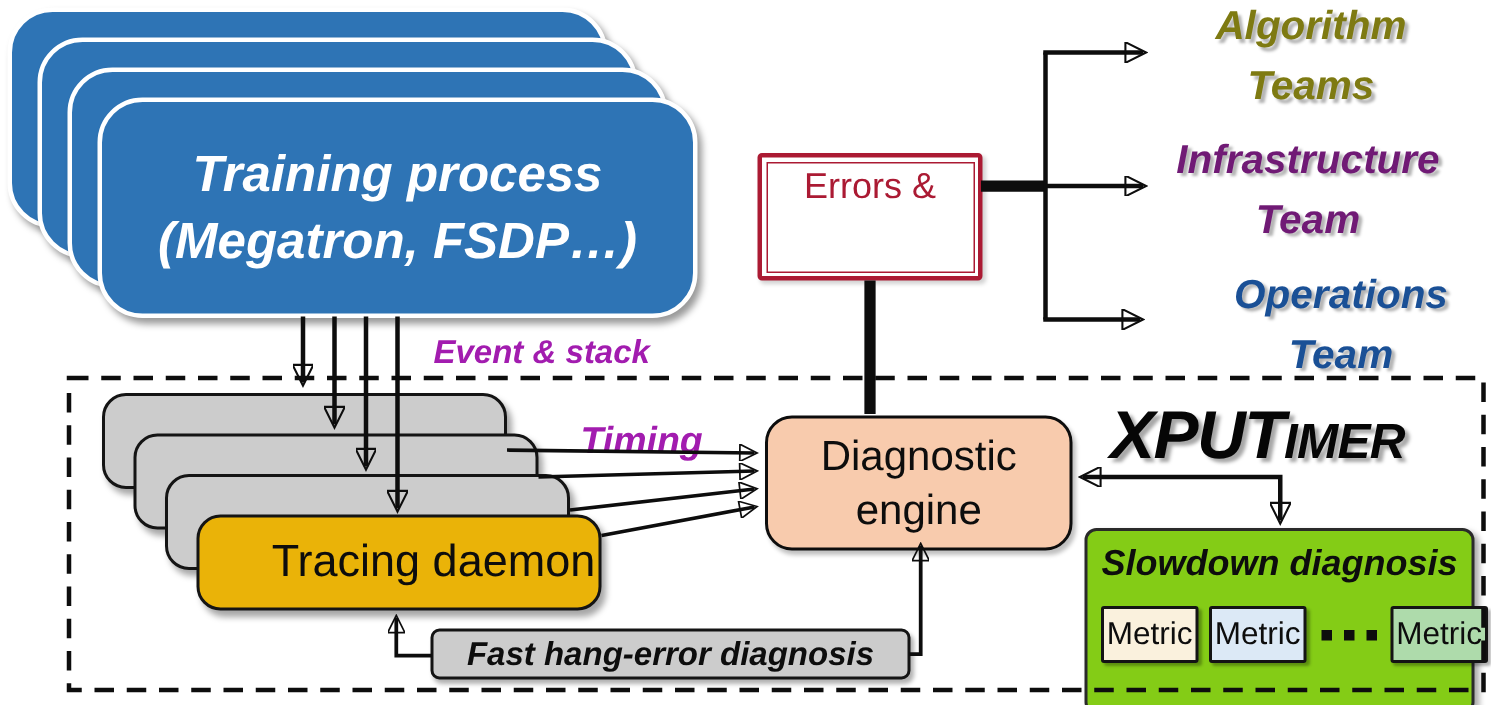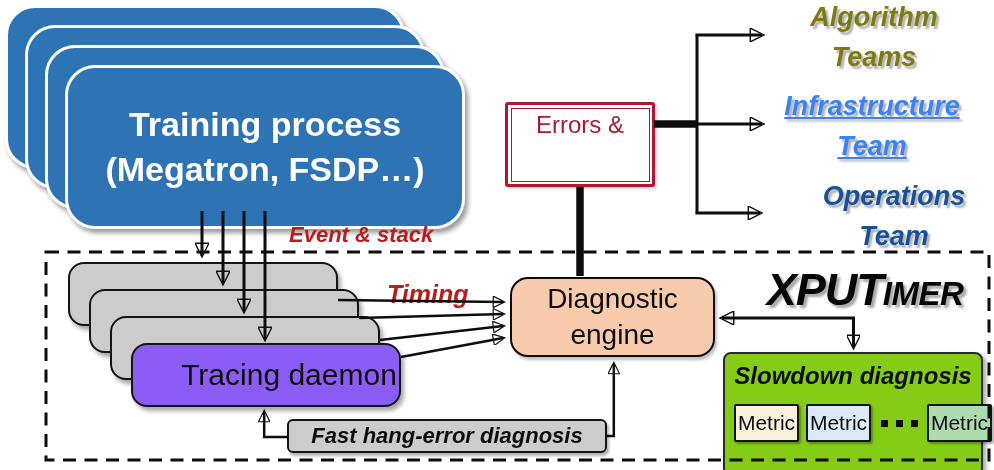--- a/index.html
+++ b/index.html
@@ -3,22 +3,23 @@
 <meta charset="utf-8">
 <style>
   html,body{margin:0;padding:0;background:#ffffff;}
   .canvas{
     position:relative;width:994px;height:470px;background:#ffffff;overflow:hidden;
     font-family:"Liberation Sans","DejaVu Sans",sans-serif;color:#0d0d0d;
   }
   
   .card{position:absolute;box-sizing:border-box;}
   .blue-card{
-    width:400px;height:164px;border:3px solid #ffffff;border-radius:30px;
+    width:400px;height:147px;border:3px solid #ffffff;border-radius:30px;
     box-shadow:3px 4px 5px rgba(0,0,0,0.40);
+    font-style:italic;
   }
   .tp0{left:5px;top:5px;} .tp1{left:25px;top:25px;} .tp2{left:45px;top:45px;}
   .tp3{left:65px;top:65px;display:flex;flex-direction:column;align-items:center;justify-content:center;}
   .blue-card .bigline{
     color:#ffffff;font-size:34px;font-weight:bold;line-height:45px;white-space:nowrap;
   }
   .gray-card{
     width:270px;height:64px;border:2.5px solid #141414;border-radius:16px;
     box-shadow:3px 4px 4px rgba(0,0,0,0.35);
   }
@@ -39,34 +40,34 @@
   
   .team{
     position:absolute;width:236px;text-align:center;font-weight:bold;font-style:italic;
     font-size:27px;line-height:40px;text-shadow:2.5px 2.5px 2px rgba(0,0,0,0.30);
   }
   .team span{display:block;white-space:nowrap;}
   .team-1{left:756px;top:-3px;}
   .team-2{left:754px;top:86px;}
   .team-3{left:776px;top:176px;text-align:center;}
   
-  .annot{position:absolute;font-weight:bold;font-style:italic;color:#b91c1c;white-space:nowrap;}
+  .annot{position:absolute;font-weight:bold;font-style:italic;color:#a21caf;white-space:nowrap;}
   .event-stack{left:289px;top:222px;font-size:22px;}
   .timing{left:387px;top:280px;font-size:25px;}
   
   .engine{
-    position:absolute;left:510px;top:277px;width:205px;height:80px;box-sizing:border-box;
+    position:absolute;left:510px;top:277px;width:205px;height:90px;box-sizing:border-box;
     border:2.5px solid #0d0d0d;border-radius:18px;
     display:flex;flex-direction:column;align-items:center;justify-content:center;
     box-shadow:2px 3px 3px rgba(0,0,0,0.25);
   }
   .engine span{font-size:28px;line-height:36px;white-space:nowrap;}
   
   .brand{
-    position:absolute;left:740px;top:264px;width:250px;text-align:center;
+    position:absolute;left:740px;top:264px;width:250px;text-align:left;
     font-weight:bold;font-style:italic;color:#060606;white-space:nowrap;
     text-shadow:3px 3px 2.5px rgba(0,0,0,0.35);
   }
   .brand .b1{font-size:45px;letter-spacing:-1px;}
   .brand .b2{font-size:33px;letter-spacing:-0.5px;}
   
   .fast-hang{
     position:absolute;left:287px;top:419px;width:320px;height:34px;box-sizing:border-box;
     background:#CCCCCC;border:2px solid #141414;border-radius:6px;
     display:flex;align-items:center;justify-content:center;
@@ -117,36 +118,36 @@
   <div class="errors-box" style="border-color: rgb(171, 26, 51);">
     <div class="errors-inner" style="border-color: rgb(171, 26, 51); justify-content: space-between;">
       <span style="color: rgb(171, 26, 51);">Errors &amp;</span>
     </div>
   </div>
 
   <div class="team team-1" style="color: rgb(126, 122, 18);">
     <span>Algorithm</span>
     <span>Teams</span>
   </div>
-  <div class="team team-2" style="color: #3b82f6; text-decoration: underline;">
+  <div class="team team-2" style="color: #701a75;">
     <span>Infrastructure</span>
     <span>Team</span>
   </div>
   <div class="team team-3" style="color: rgb(26, 80, 150);">
     <span>Operations</span>
     <span>Team</span>
   </div>
 
   <div class="annot event-stack">Event &amp; stack</div>
   <div class="annot timing">Timing</div>
 
   <div class="card gray-card td0" style="background: rgb(204, 204, 204);"></div>
   <div class="card gray-card td1" style="background: rgb(204, 204, 204);"></div>
   <div class="card gray-card td2" style="background: rgb(204, 204, 204);"></div>
-  <div class="card gray-card td3" style="background: #8b5cf6; padding-left: 46px;">
+  <div class="card gray-card td3" style="background: #eab308; padding-left: 46px;">
     <span class="label">Tracing daemon</span>
   </div>
 
   <div class="engine" style="background: rgb(248, 203, 173);">
     <span>Diagnostic</span>
     <span>engine</span>
   </div>
 
   <div class="brand">
     <span class="b1">XPUT</span><span class="b2">IMER</span>

